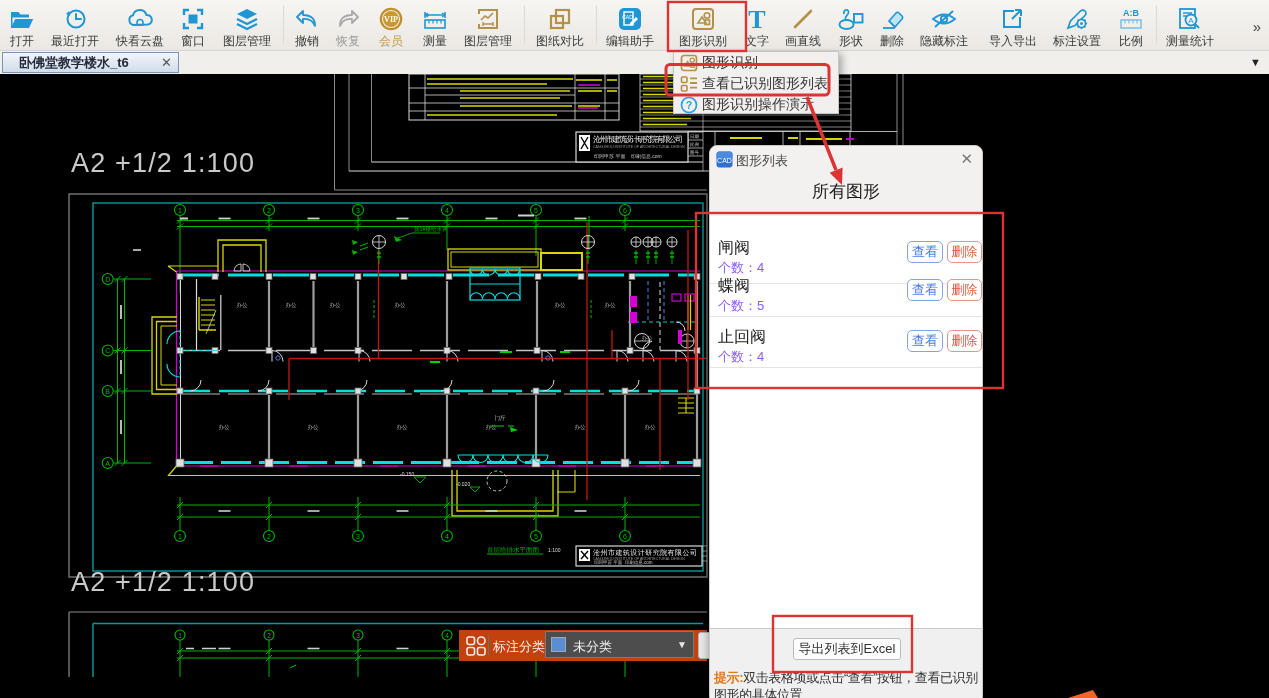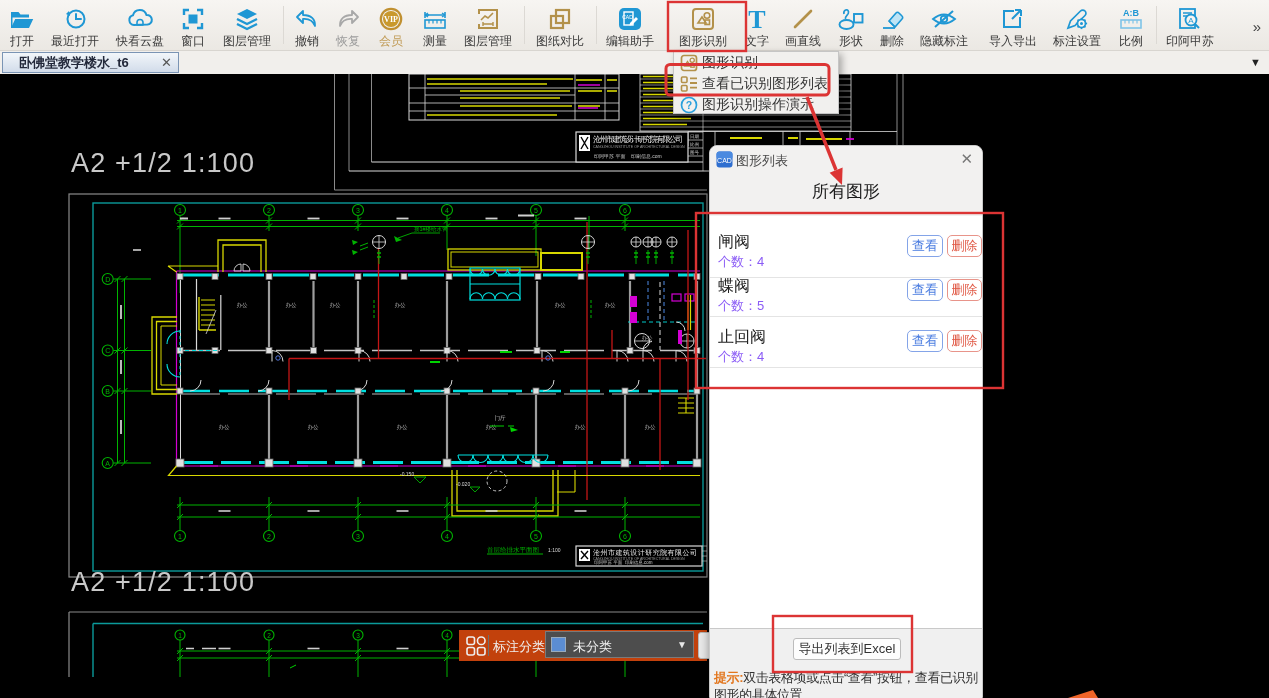--- a/index.html
+++ b/index.html
@@ -165,21 +165,21 @@
             <path d="M11 13 v3.5" stroke="#7ec3e8" stroke-width="1.2"></path>
             <path d="M15 13 v3.5" stroke="#7ec3e8" stroke-width="1.2"></path>
             <path d="M19 13 v3.5" stroke="#7ec3e8" stroke-width="1.2"></path>
           </svg></span><div style="color:#3a3a3a;margin-top:-1px">比例</div></div>
 <div class="titem" style="left:1154px"><span style="display:inline-block;height:26px;padding-top:2px"><svg width="26" height="24" viewBox="0 0 26 24">
             <rect x="3" y="2" width="15" height="19" fill="none" stroke="#1f97d4" stroke-width="1.8"></rect>
             <path d="M6 6 h9 M6 9 h4" stroke="#1f97d4" stroke-width="1.4"></path>
             <circle cx="14" cy="13" r="5.5" fill="#f7f5f2" stroke="#1f97d4" stroke-width="1.8"></circle>
             <text x="14" y="16" font-size="8" fill="#1f97d4" text-anchor="middle" font-family="Liberation Sans">A</text>
             <path d="M18 17 l4 4" stroke="#1f97d4" stroke-width="2"></path>
-          </svg></span><div style="color:#3a3a3a;margin-top:-1px">印阿甲苏</div></div>
+          </svg></span><div style="color:#3a3a3a;margin-top:-1px">测量统计</div></div>
 <div class="tsep" style="left:283px"></div>
 <div class="tsep" style="left:524px"></div>
 <div class="tsep" style="left:596px"></div>
 <div class="tsep" style="left:1156px"></div>
 <div style="position:absolute;right:8px;top:18px;font-size:15px;color:#444">»</div>
 </div>
 <div id="tabstrip">
       <div id="doctab">卧佛堂教学楼水_t6<span class="x">✕</span></div>
       <div style="position:absolute;right:8px;top:5px;color:#222;font-size:11px">▼</div>
     </div>
@@ -612,21 +612,21 @@
 <div id="phead">
         <span id="pico"><svg width="17" height="17" viewBox="0 0 17 17">
             <rect x="0.5" y="0.5" width="16" height="16" rx="3" fill="#2f6fd0"></rect>
             <rect x="0.5" y="0.5" width="16" height="8" rx="3" fill="#4b8ae0"></rect>
             <text x="8.5" y="12" font-size="7" fill="#fff" text-anchor="middle" font-family="Liberation Sans">CAD</text>
           </svg></span>
         <div id="ptitle">图形列表</div>
 <div id="pclose">✕</div>
         <div id="pall">所有图形</div>
       </div>
-<div class="prow" style="top:76px;height:56px">
+<div class="prow" style="top:82px;height:56px">
         <div class="pname">闸阀</div>
         <div class="pcnt">个数：4</div>
         <div class="pbtn bview" style="top:13px">查看</div>
         <div class="pbtn bdel" style="top:13px">删除</div>
       </div>
       <div class="prow" style="top:120px;height:51px">
         <div class="pname">蝶阀</div>
         <div class="pcnt">个数：5</div>
         <div class="pbtn bview" style="top:13px">查看</div>
         <div class="pbtn bdel" style="top:13px">删除</div>

